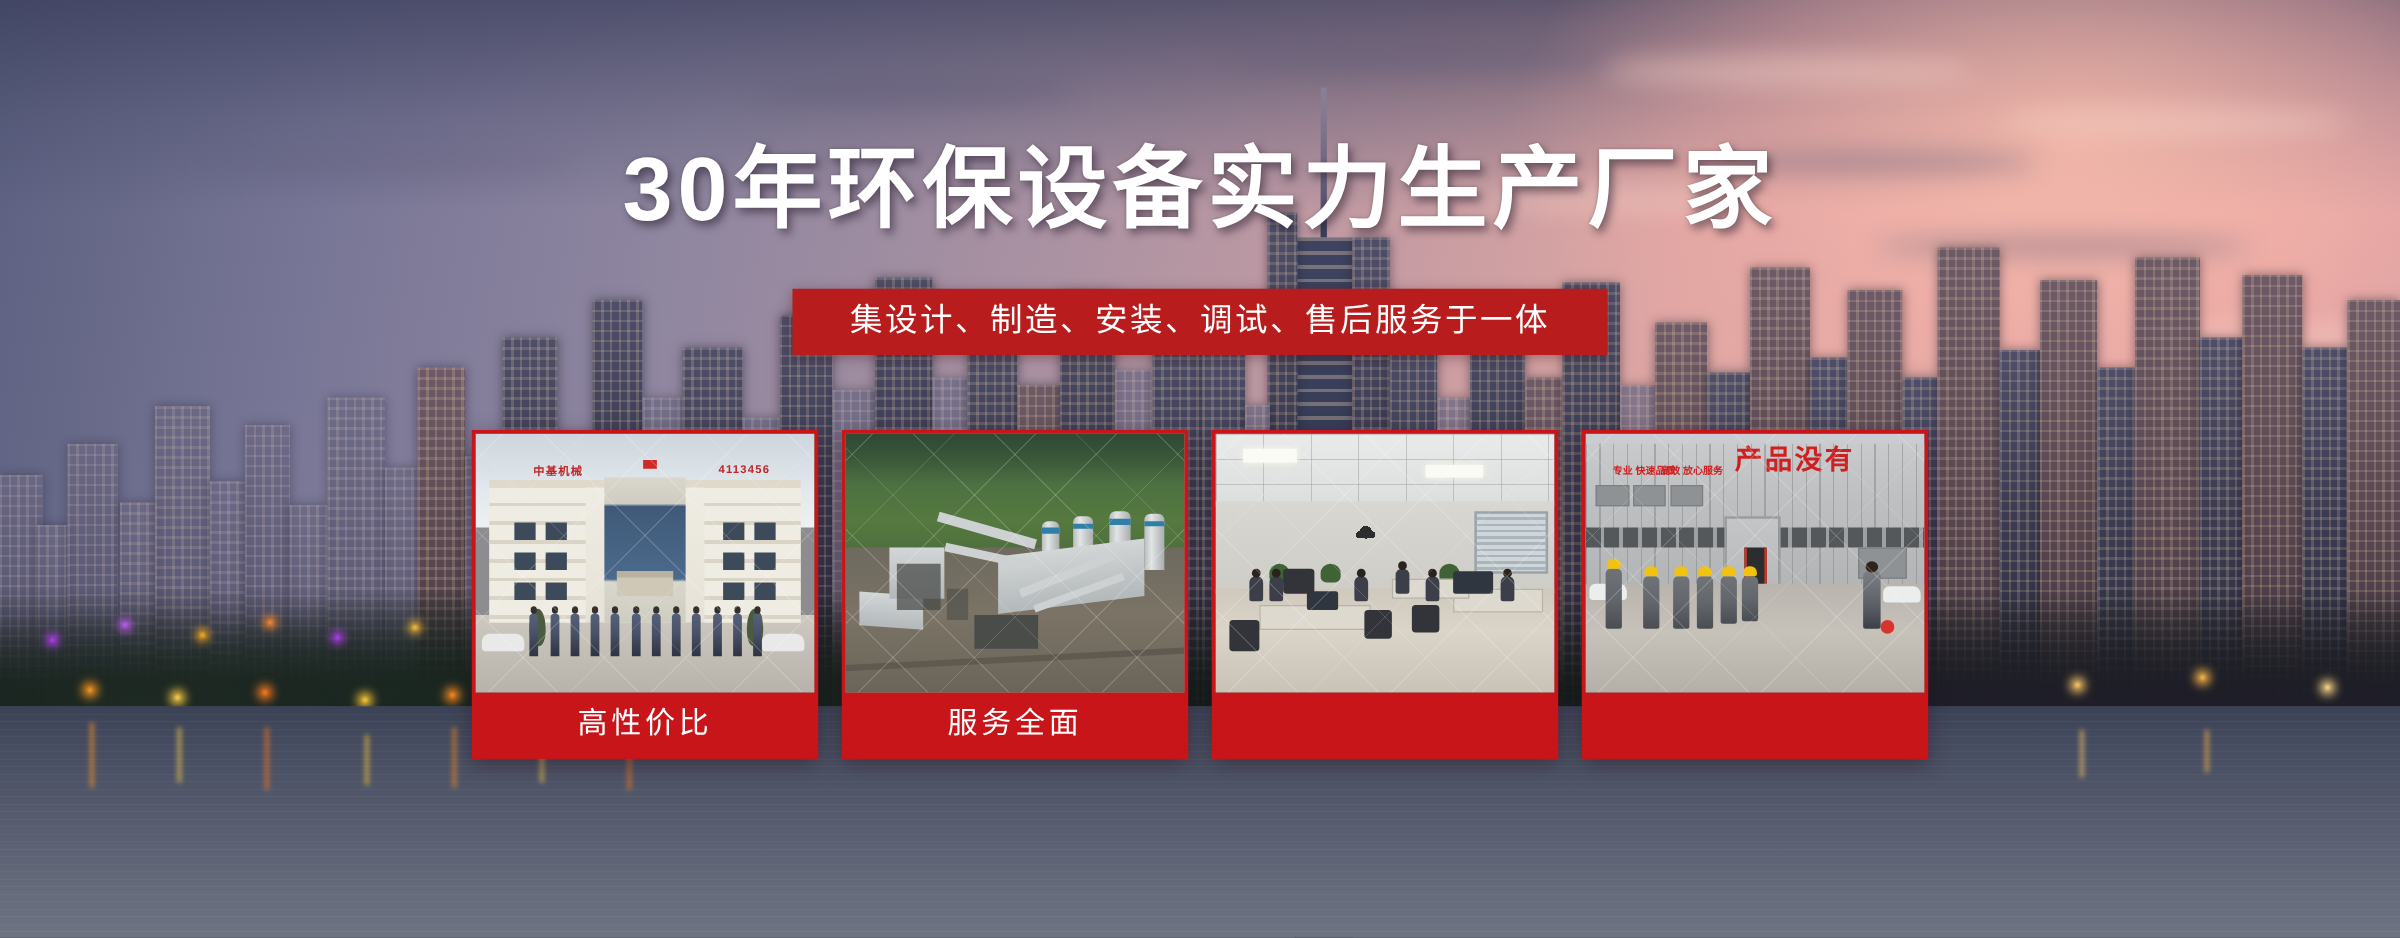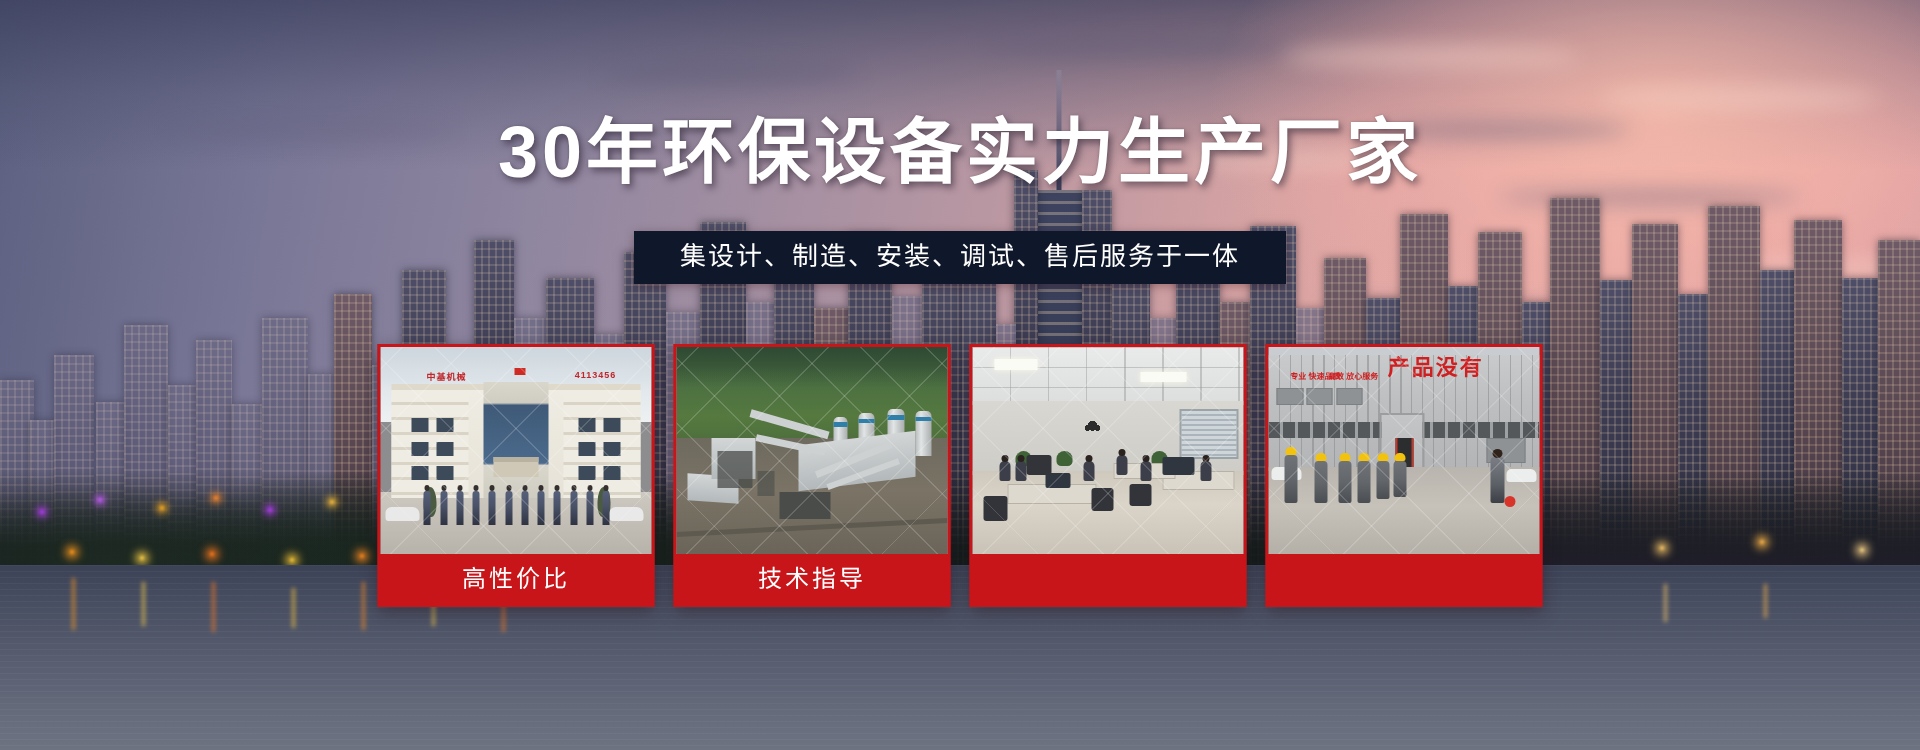--- a/index.html
+++ b/index.html
@@ -98,21 +98,21 @@
   
   .headline{
     position:absolute;left:0;top:116px;width:1920px;text-align:center;
     font-size:72px;line-height:1;font-weight:bold;color:#ffffff;
     letter-spacing:4px;
     text-shadow:3px 4px 7px rgba(40,30,45,.55), 0 0 2px rgba(60,50,60,.35);
     font-family:"Liberation Sans","DejaVu Sans",sans-serif;
   }
   .subbar{
     position:absolute;left:50%;transform:translateX(-50%);top:231px;
-    background:#0f172a;
+    background:#b91c1c;
     padding:9px 46px 11px 46px;
     box-shadow:0 2px 9px rgba(60,15,20,.35);
   }
   .subbar span{
     display:block;color:#ffffff;font-size:26px;line-height:1.25;
     letter-spacing:2px;white-space:nowrap;font-weight:normal;
   }
 
   
   .cards{
@@ -441,21 +441,21 @@
         <div class="t2-conv" style="left:27%;top:30%;width:30%;height:8px;transform:rotate(16deg);"></div>
         <div class="t2-conv" style="left:29%;top:42%;width:26%;height:7px;transform:rotate(12deg);"></div>
         <div class="t2-conv" style="left:52%;top:60%;width:30%;height:7px;transform:rotate(-22deg);"></div>
         <div class="t2-conv" style="left:56%;top:66%;width:28%;height:6px;transform:rotate(-20deg);"></div>
         <div class="t2-dark" style="left:38%;top:70%;width:19%;height:13%;"></div>
         <div class="t2-dark" style="left:15%;top:50%;width:13%;height:18%;opacity:.75;"></div>
         <div class="t2-dark" style="left:30%;top:60%;width:6%;height:12%;opacity:.6;"></div>
         <div class="mesh"></div>
       </div>
       <div class="cap">
-        <span>技术指导</span>
+        <span>服务全面</span>
       </div>
     </div>
 
     <div class="card">
       <div class="thumb">
         <div class="t3-ceil"></div>
         <div class="t3-grid"></div>
         <div class="t3-light" style="left:8%;top:6%;width:16%;height:5%;"></div>
         <div class="t3-light" style="left:62%;top:12%;width:17%;height:5%;"></div>
         <div class="t3-wall"></div>

